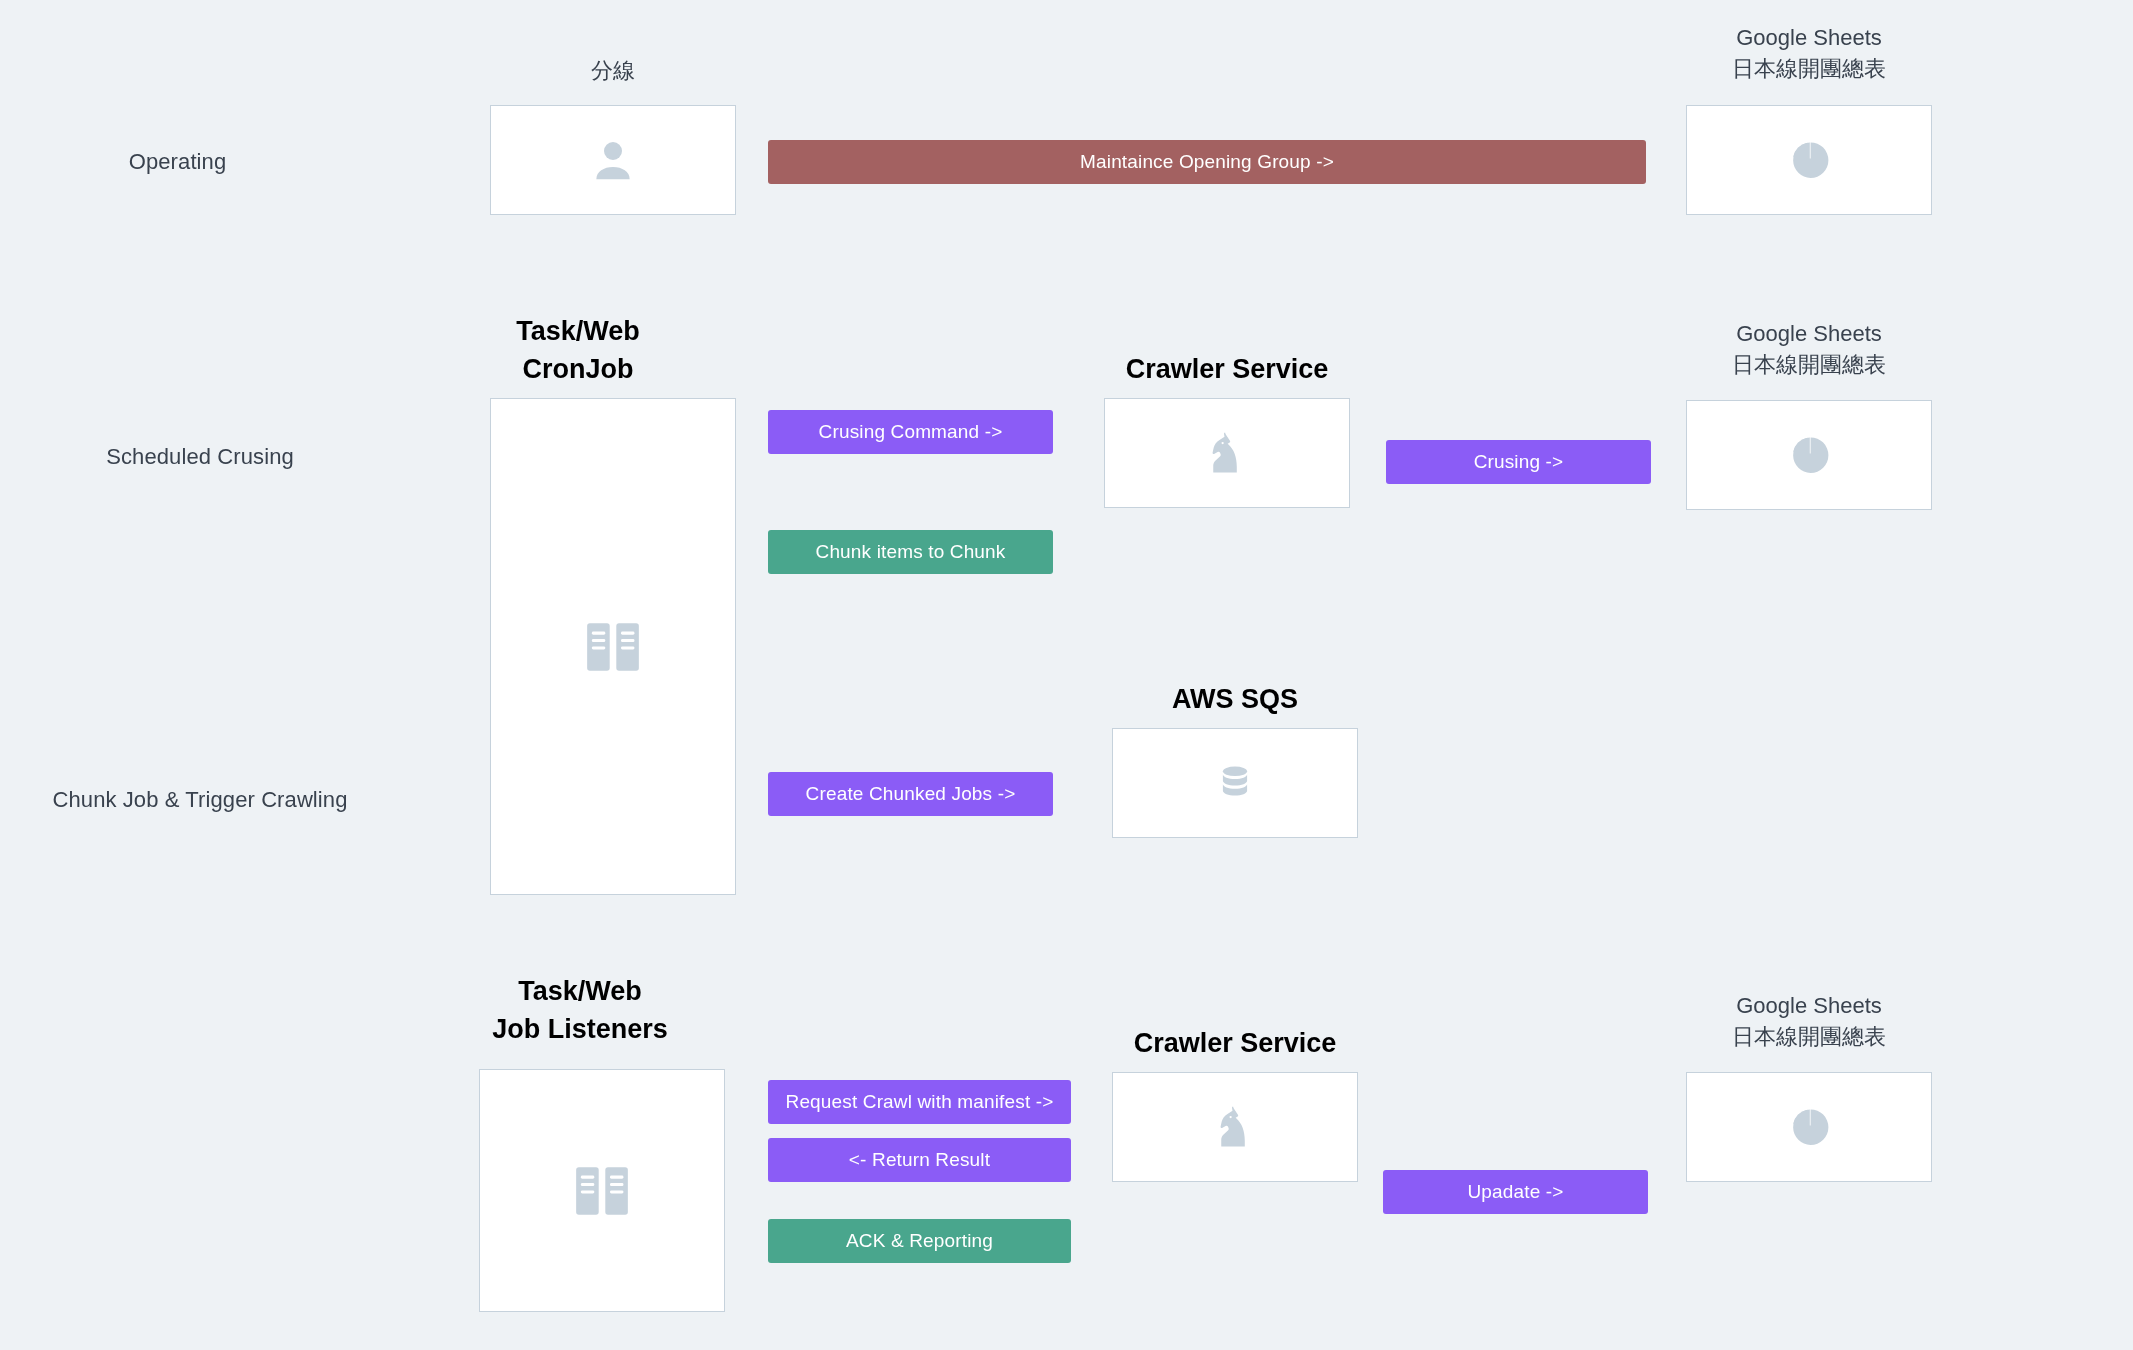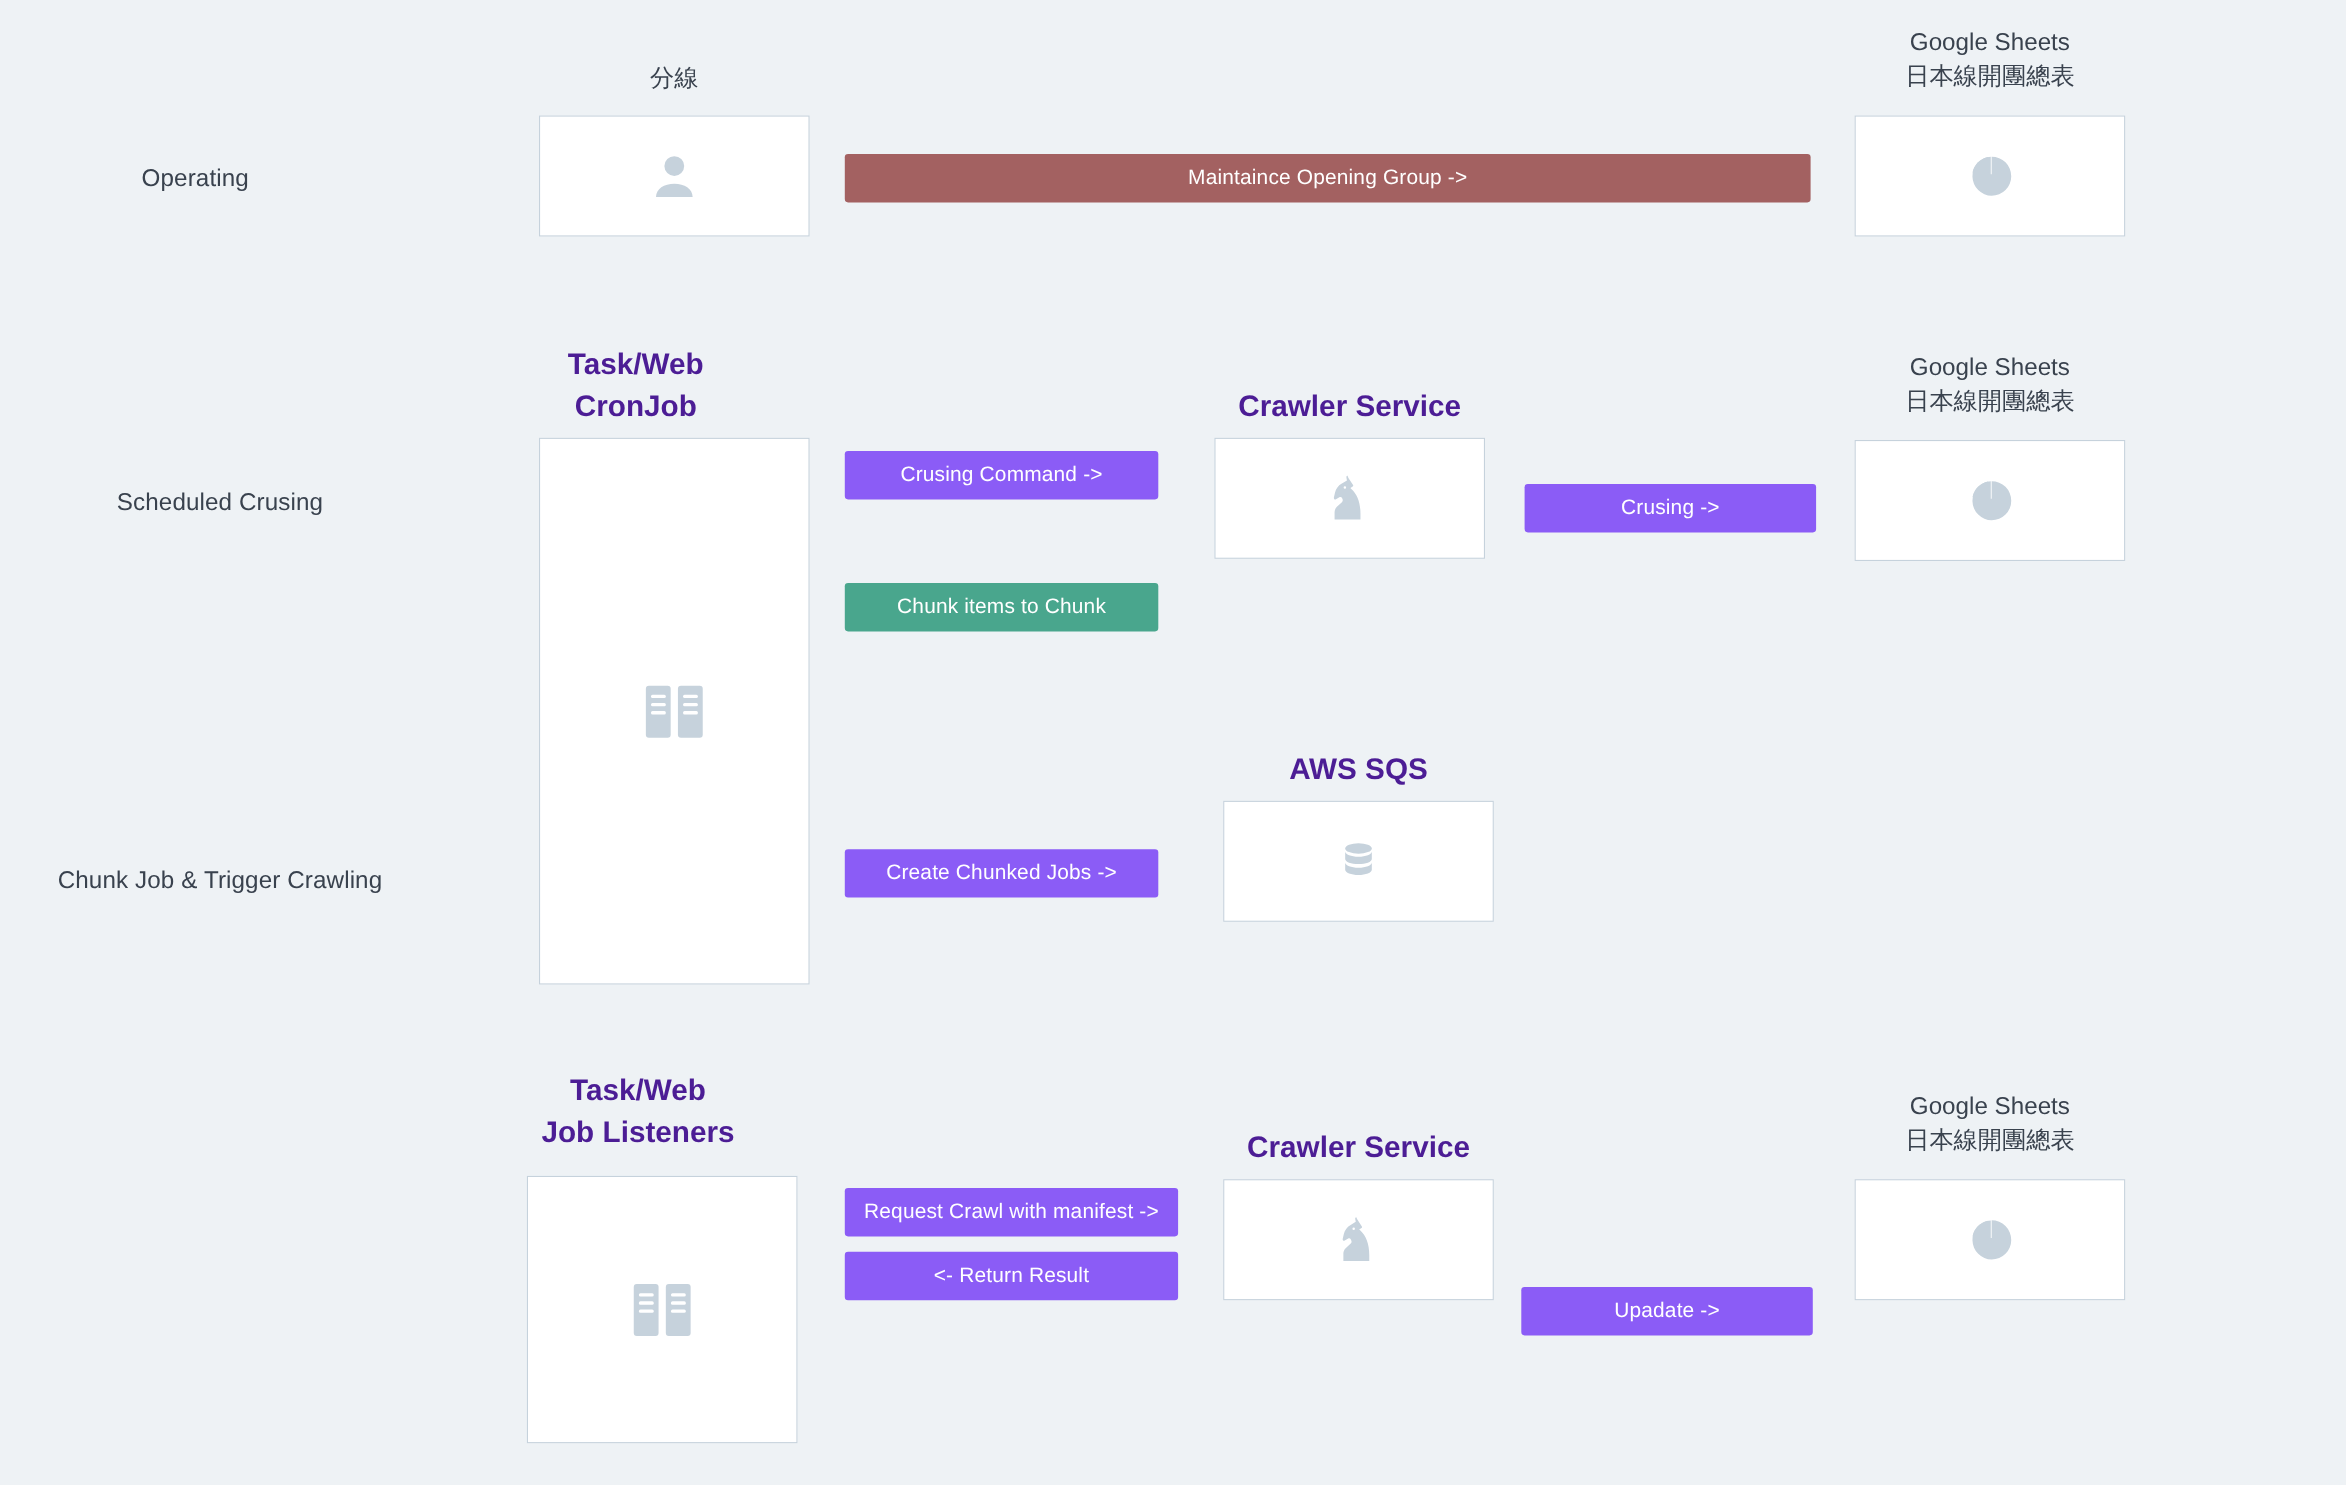--- a/index.html
+++ b/index.html
@@ -40,21 +40,21 @@
     line-height: 1.42;
   }
   .node-title.light {
     font-size: 22px;
     font-weight: 400;
     color: #39424e;
   }
   .node-title.strong {
     font-size: 27px;
     font-weight: bold;
-    color: #4c1d95;
+    color: #000000;
   }
 
   
   .node-box {
     position: absolute;
     background: #ffffff;
     border: 1px solid #c6d2dc;
     box-sizing: border-box;
     display: flex;
     align-items: center;
@@ -200,20 +200,21 @@
       <rect class="cut" x="14.9" y="6.4" width="4.9" height="1.1" rx="0.5"></rect>
       <rect class="cut" x="14.9" y="9.1" width="4.9" height="1.1" rx="0.5"></rect>
       <rect class="cut" x="14.9" y="11.8" width="4.9" height="1.1" rx="0.5"></rect>
     </svg>
   </div>
 
   <div class="action-bar blue" style="left:768px; top:1080px; width:303px; height:44px;">Request Crawl with manifest -&gt;</div>
 
   <div class="action-bar blue" style="left:768px; top:1138px; width:303px; height:44px;">&lt;- Return Result</div>
 
+  <div class="action-bar green" style="left:768px; top:1219px; width:303px; height:44px;">ACK &amp; Reporting</div>
 
   <div class="node-title strong" style="left:1112px; top:1024px; width:246px;">
     <div>Crawler Service</div>
   </div>
 
   <div class="node-box" style="left:1112px; top:1072px; width:246px; height:110px;">
     <svg class="glyph" width="50" height="50" viewBox="0 0 24 24">
       <path d="M11.1 2.2c-.5 0-.6.4-.5.9l.2 1.1-2.4 1.5C7 6.5 6 7.9 5.6 9.5l-.5 2.2c-.1.6.4 1 .9.7l1.5-.9c.4-.2.9-.1 1.1.3l.2.4c.3.5.2 1.1-.2 1.5l-2.2 2c-.6.6-1 1.4-1 2.3v3.3h11.3v-2.6c0-4.8-1.4-8.5-4-10.8l-.4-.4 1-.6c.3-.2.3-.6.1-.8l-1.9-2.9c-.2-.3-.3-.6-.4-.9zM9.9 6.7a.55.55 0 1 1 0 1.1.55.55 0 0 1 0-1.1z"></path>
     </svg>
   </div>

